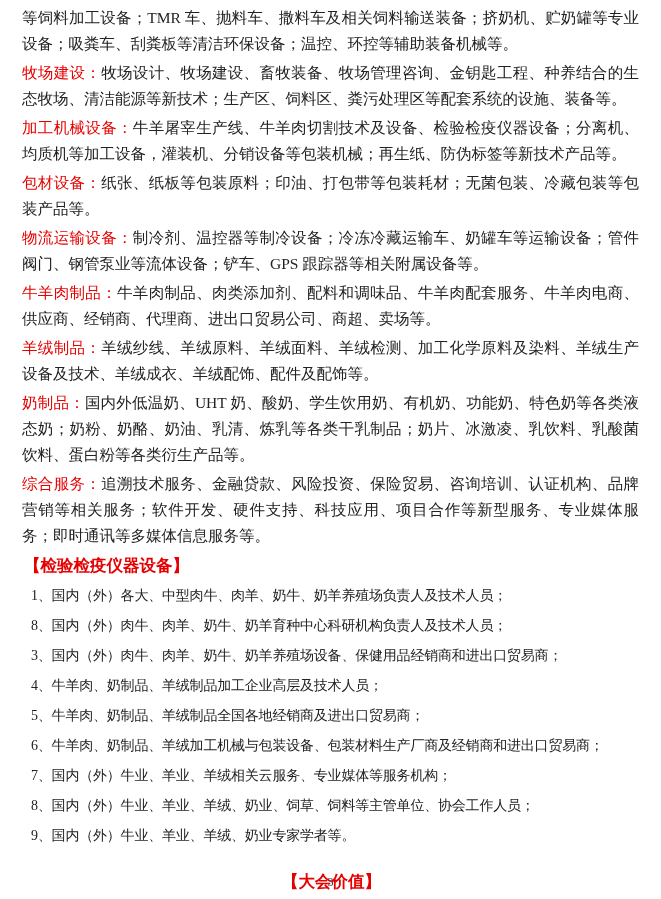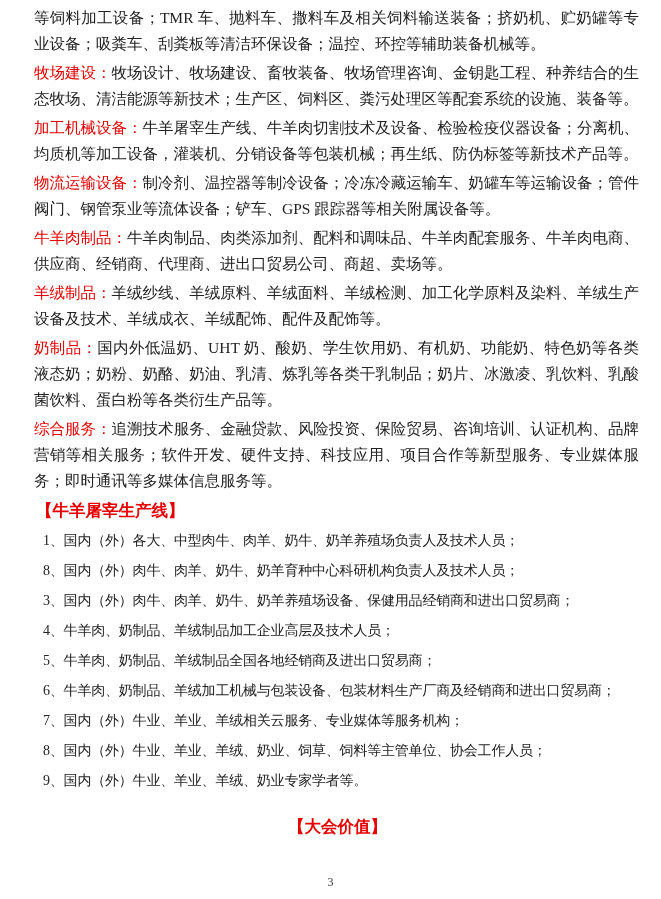--- a/index.html
+++ b/index.html
@@ -6,21 +6,21 @@
   html, body { margin: 0; padding: 0; }
   body {
     width: 661px; height: 899px;
     background: var(--page-bg);
     font-family: "Liberation Serif", "DejaVu Serif", serif;
   }
   .page {
     position: relative;
     width: 661px; height: 899px;
     box-sizing: border-box;
-    padding: 5px 22px 0 34px;
+    padding: 5px 22px 0 22px;
     overflow: hidden;
     background: var(--page-bg);
   }
   .para {
     margin: 0 0 3px 0;
     font-size: 15.5px;
     line-height: 26px;
     color: var(--body-text);
     text-align: justify;
     text-justify: inter-ideograph;
@@ -60,33 +60,34 @@
 <body>
 
 <div class="page">
   <div>
   <p class="para"><span>等饲料加工设备；TMR 车、抛料车、撒料车及相关饲料输送装备；挤奶机、贮奶罐等专业设备；吸粪车、刮粪板等清洁环保设备；温控、环控等辅助装备机械等。</span></p>
 
   <p class="para"><span class="label">牧场建设：</span><span>牧场设计、牧场建设、畜牧装备、牧场管理咨询、金钥匙工程、种养结合的生态牧场、清洁能源等新技术；生产区、饲料区、粪污处理区等配套系统的设施、装备等。</span></p>
 
   <p class="para"><span class="label">加工机械设备：</span><span>牛羊屠宰生产线、牛羊肉切割技术及设备、检验检疫仪器设备；分离机、均质机等加工设备，灌装机、分销设备等包装机械；再生纸、防伪标签等新技术产品等。</span></p>
 
+  <p class="para"><span class="label">包材设备：</span><span>纸张、纸板等包装原料；印油、打包带等包装耗材；无菌包装、冷藏包装等包装产品等。</span></p>
 
   <p class="para"><span class="label">物流运输设备：</span><span>制冷剂、温控器等制冷设备；冷冻冷藏运输车、奶罐车等运输设备；管件阀门、钢管泵业等流体设备；铲车、GPS 跟踪器等相关附属设备等。</span></p>
 
   <p class="para"><span class="label">牛羊肉制品：</span><span>牛羊肉制品、肉类添加剂、配料和调味品、牛羊肉配套服务、牛羊肉电商、供应商、经销商、代理商、进出口贸易公司、商超、卖场等。</span></p>
 
   <p class="para"><span class="label">羊绒制品：</span><span>羊绒纱线、羊绒原料、羊绒面料、羊绒检测、加工化学原料及染料、羊绒生产设备及技术、羊绒成衣、羊绒配饰、配件及配饰等。</span></p>
 
   <p class="para"><span class="label">奶制品：</span><span>国内外低温奶、UHT 奶、酸奶、学生饮用奶、有机奶、功能奶、特色奶等各类液态奶；奶粉、奶酪、奶油、乳清、炼乳等各类干乳制品；奶片、冰激凌、乳饮料、乳酸菌饮料、蛋白粉等各类衍生产品等。</span></p>
 
   <p class="para"><span class="label">综合服务：</span><span>追溯技术服务、金融贷款、风险投资、保险贸易、咨询培训、认证机构、品牌营销等相关服务；软件开发、硬件支持、科技应用、项目合作等新型服务、专业媒体服务；即时通讯等多媒体信息服务等。</span></p>
 </div>
 
-  <div class="section-heading">【牛羊屠宰生产线】</div>
+  <div class="section-heading">【检验检疫仪器设备】</div>
 
   <div class="attendee-list">
   <div class="attendee-item"><span>1、国内（外）各大、中型肉牛、肉羊、奶牛、奶羊养殖场负责人及技术人员；</span></div>
 
   <div class="attendee-item"><span>8、国内（外）肉牛、肉羊、奶牛、奶羊育种中心科研机构负责人及技术人员；</span></div>
 
   <div class="attendee-item"><span>3、国内（外）肉牛、肉羊、奶牛、奶羊养殖场设备、保健用品经销商和进出口贸易商；</span></div>
 
   <div class="attendee-item"><span>4、牛羊肉、奶制品、羊绒制品加工企业高层及技术人员；</span></div>
 

